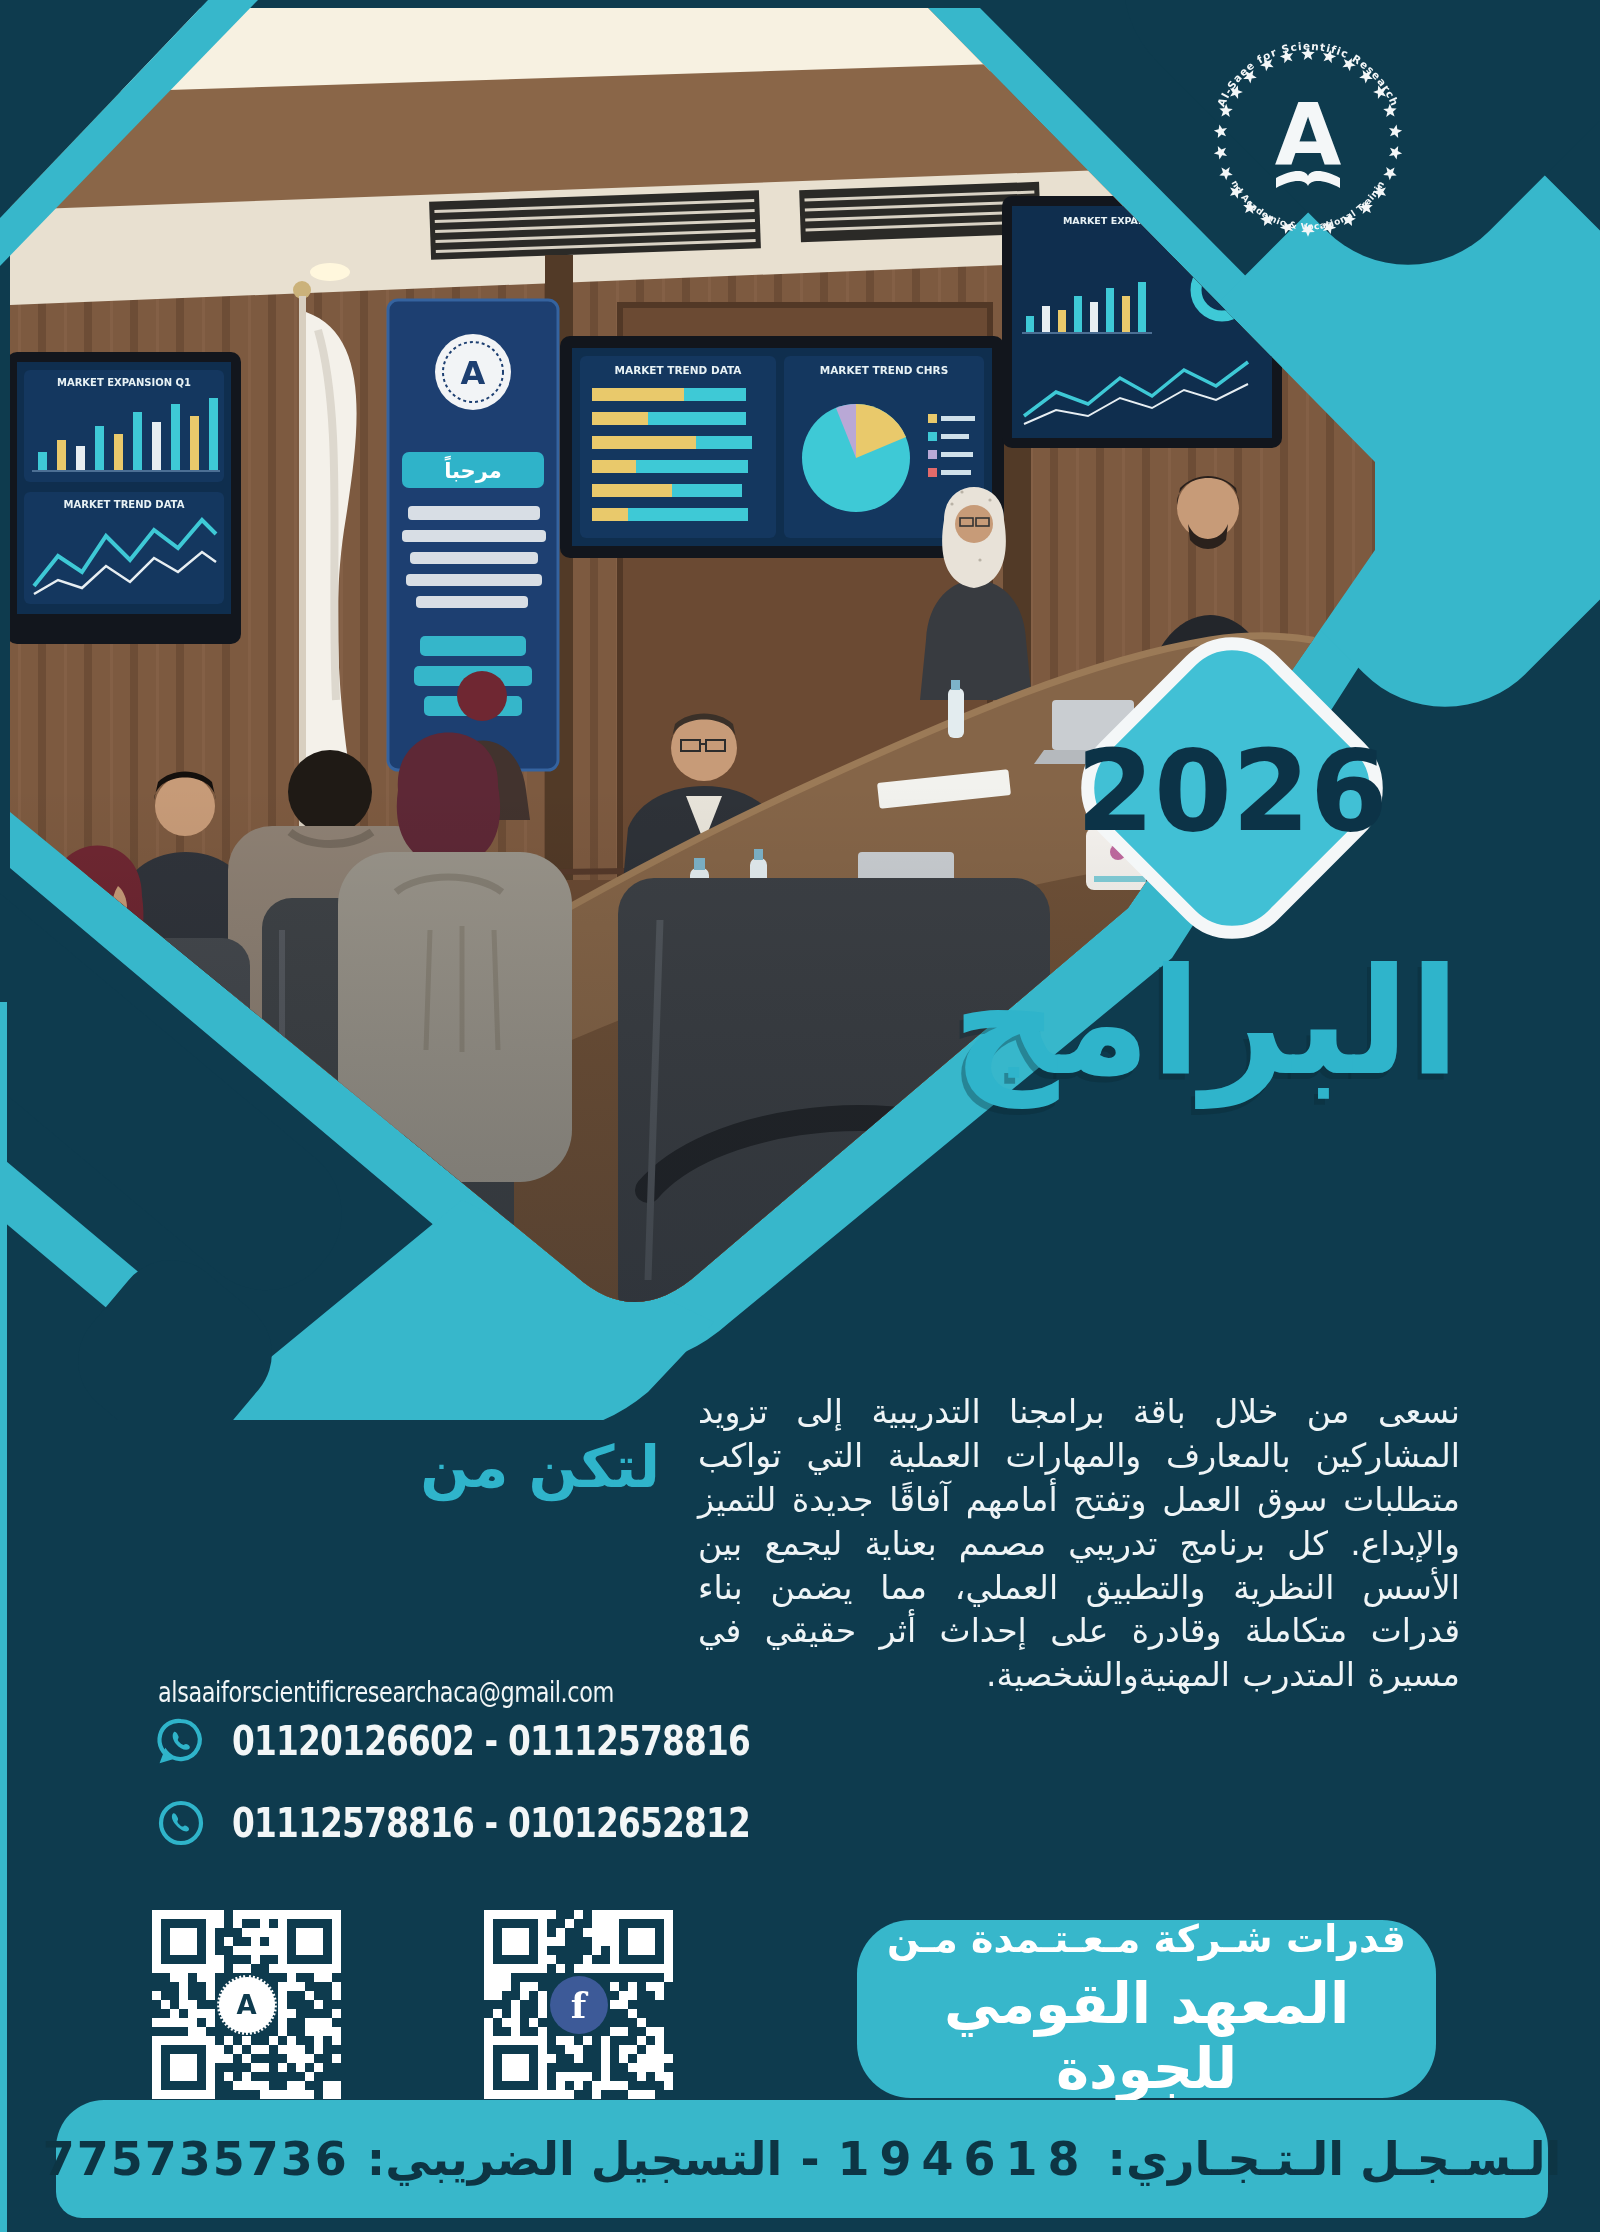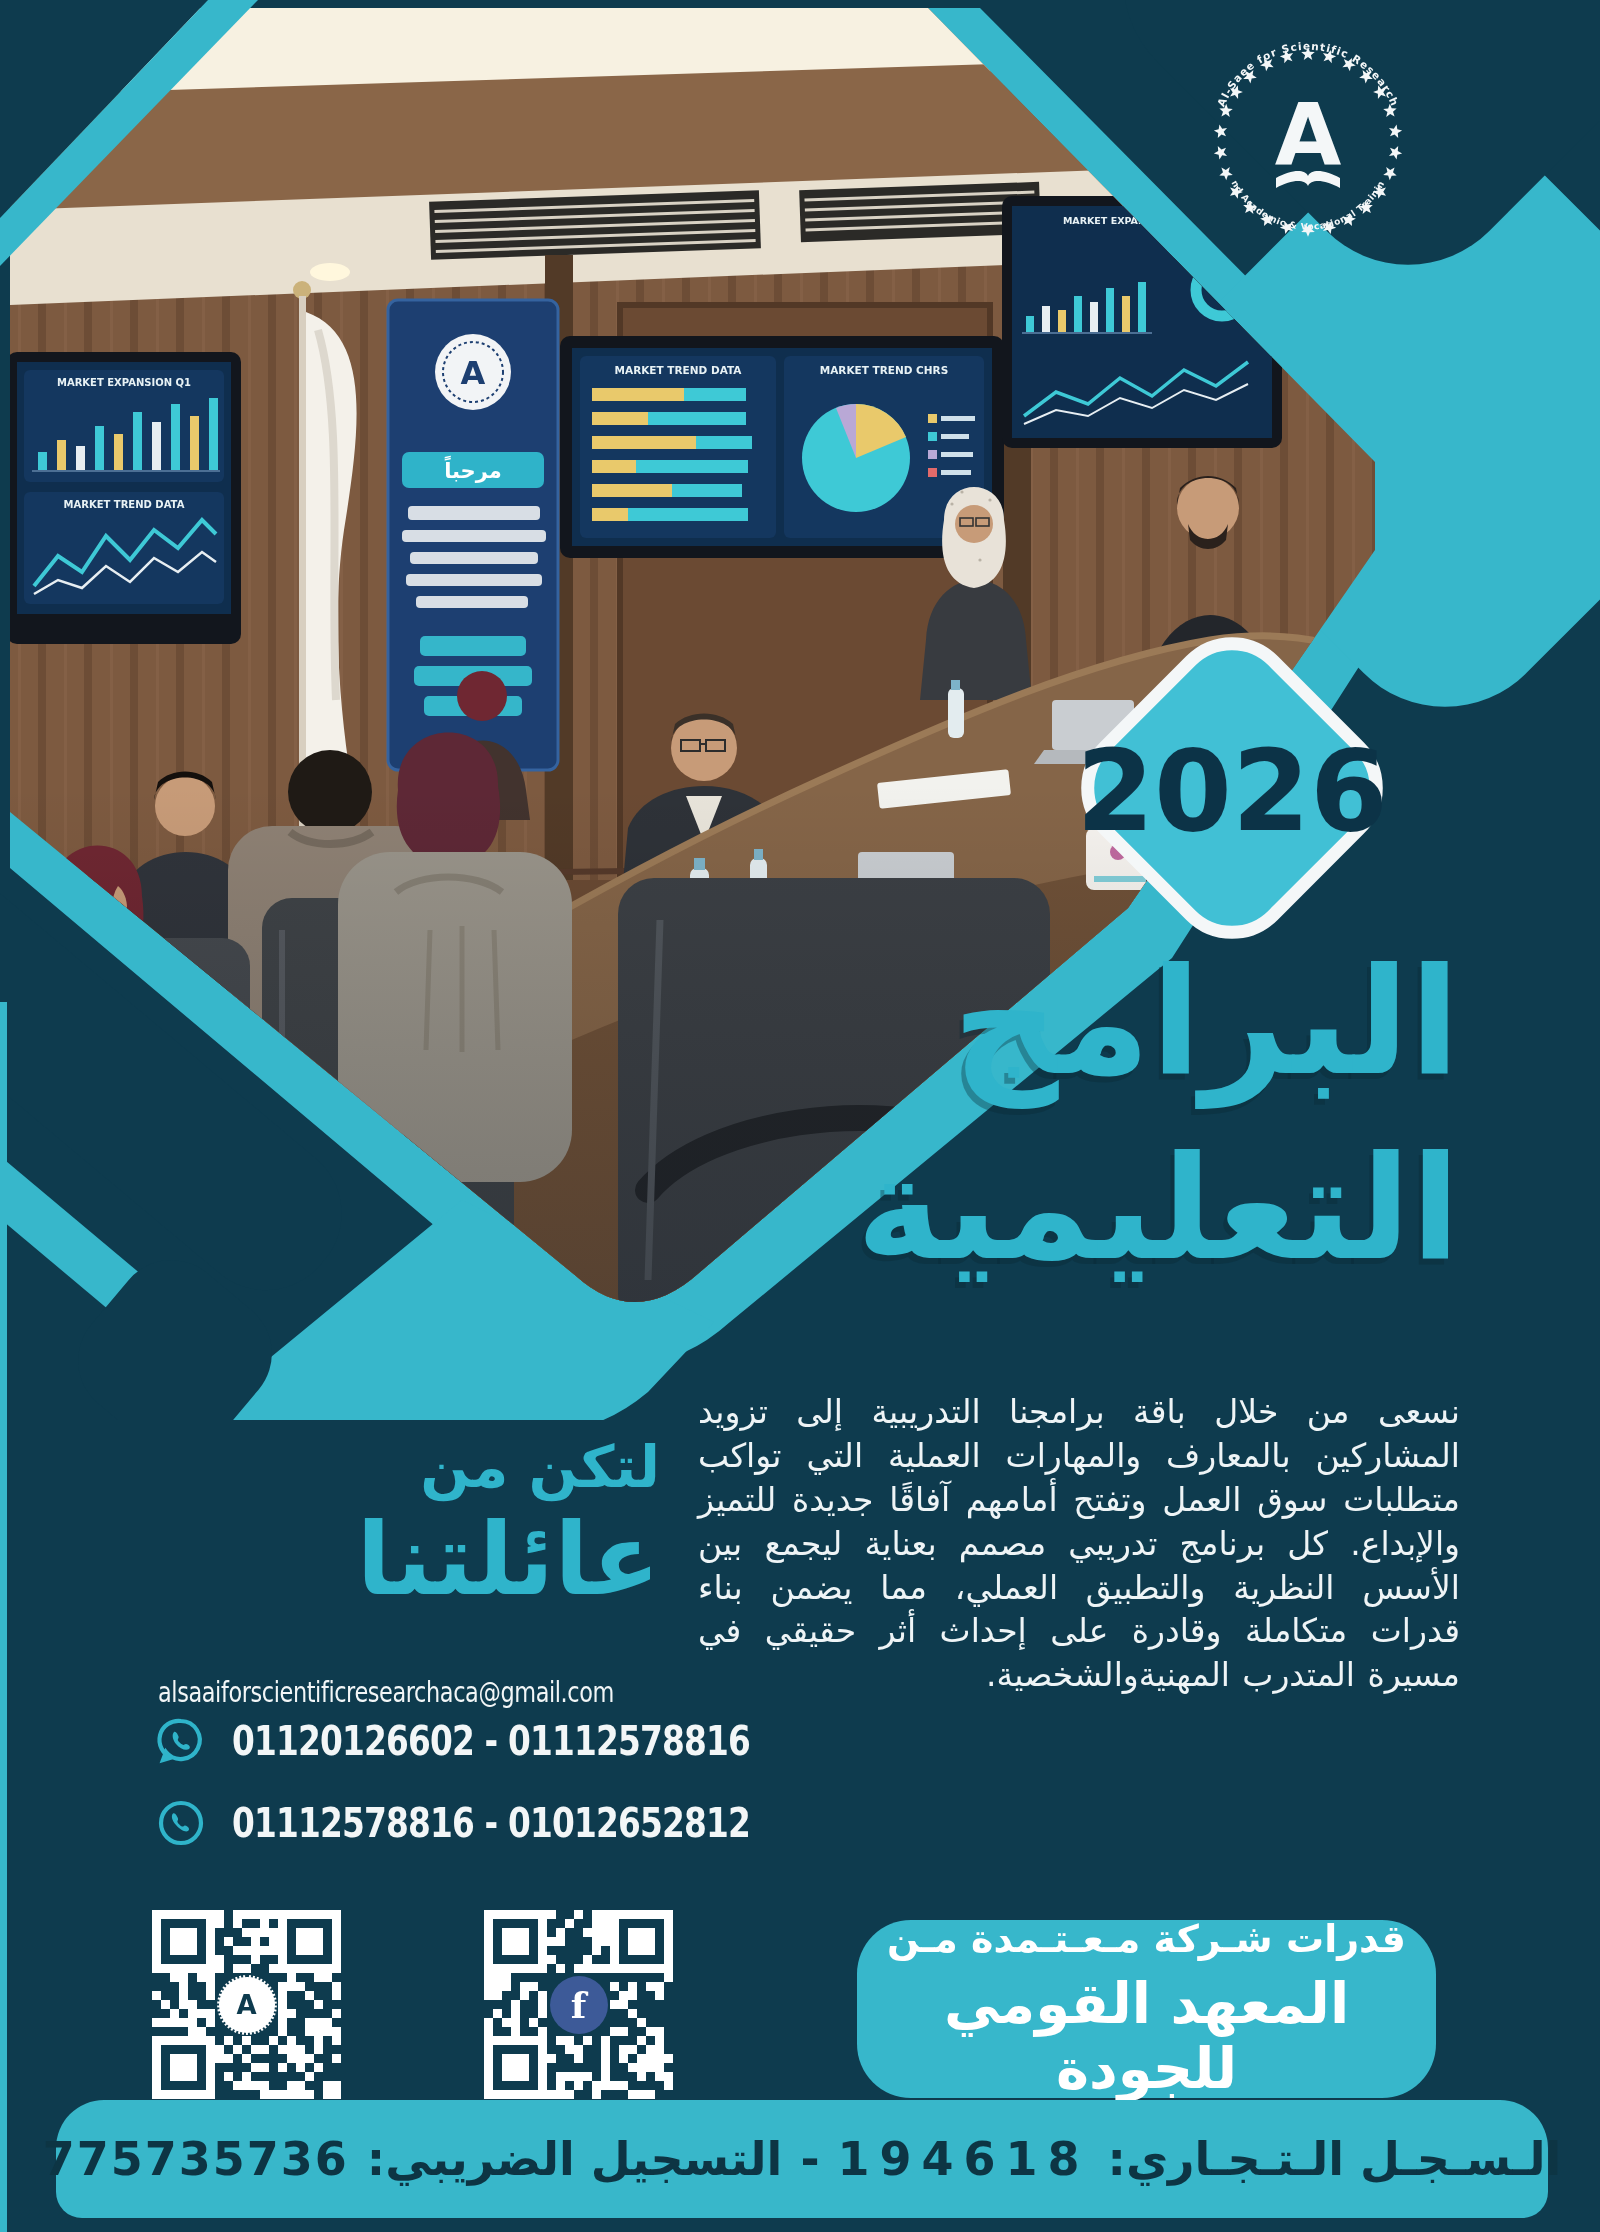--- a/index.html
+++ b/index.html
@@ -446,28 +446,26 @@
   <g>
     <rect x="1113" y="669" width="238" height="238" rx="58" transform="rotate(45 1232 788)" fill="#41c0d5" stroke="#f4f7f8" stroke-width="13"></rect>
     <text x="1232" y="830" text-anchor="middle" font-size="112" font-weight="bold" fill="#0c3347">2026</text>
   </g>
 </svg>
 
 <div id="edge-strip-low"></div>
 
 <div id="title-block">
   <div class="t1">البرامج</div>
-  <div class="t2">التعليمية</div>
 </div>
 
 <div id="intro-paragraph">نسعى من خلال باقة برامجنا التدريبية إلى تزويد المشاركين بالمعارف والمهارات العملية التي تواكب متطلبات سوق العمل وتفتح أمامهم آفاقًا جديدة للتميز والإبداع. كل برنامج تدريبي مصمم بعناية ليجمع بين الأسس النظرية والتطبيق العملي، مما يضمن بناء قدرات متكاملة وقادرة على إحداث أثر حقيقي في مسيرة المتدرب المهنيةوالشخصية.</div>
 
 <div id="family-callout">
   <div class="f1">لتكن من</div>
-  <div class="f2">عائلتنا</div>
 </div>
 
 <div id="email-line">alsaaiforscientificresearchaca@gmail.com</div>
 
 <div class="contact-row" id="whatsapp-row">
   <svg class="cicon" viewBox="0 0 50 50">
     <path d="M25 5 A19 19 0 1 1 10 36 L7 44 L15.5 41.5 A19 19 0 0 1 25 5 Z" fill="none" stroke="#2fb4ca" stroke-width="4.2"></path>
     <path d="M18 16 C16 18 16 23 20 28 C24 33 30 35 33 33 C34.4 32 34 30 32.5 29 C31 28 29.5 27.4 28.4 28.6 C27 30 23 26.5 22 24.6 C21.2 23 23 22.4 22.6 20.8 C22 18.8 20 14.8 18 16 Z" fill="#2fb4ca"></path>
   </svg>
   <span class="num">01120126602 - 01112578816</span>

